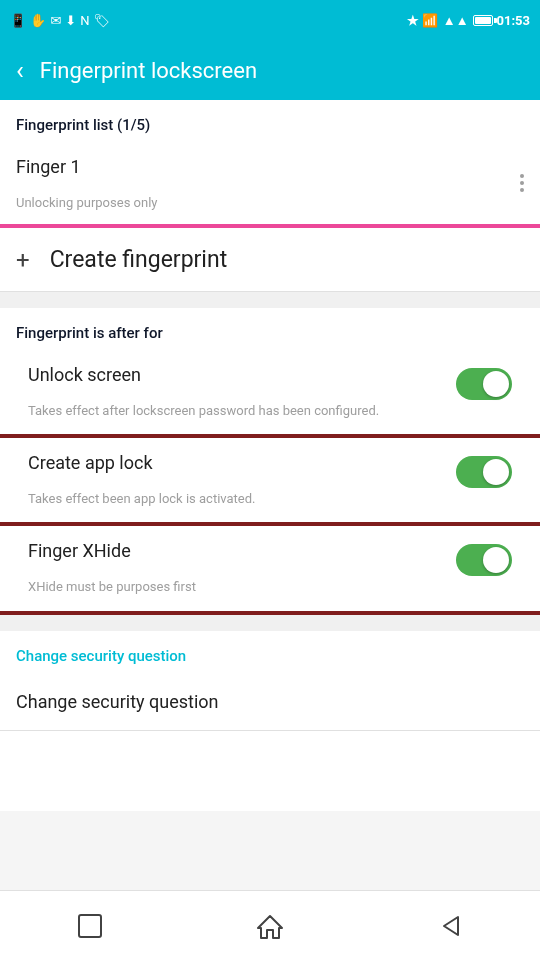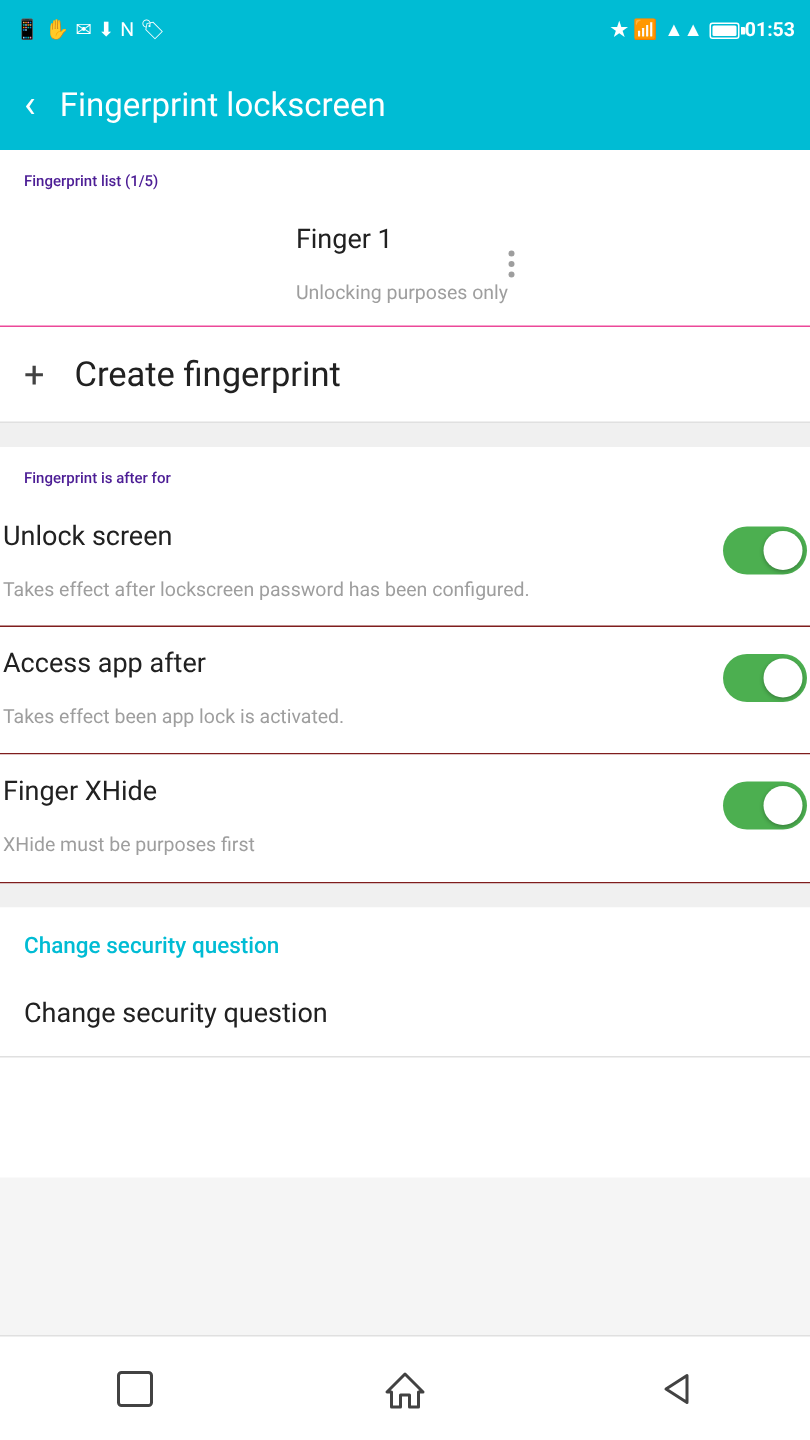--- a/index.html
+++ b/index.html
@@ -62,34 +62,34 @@
       font-weight: 400;
     }
 
     
     .content {
       background: #fff;
     }
 
     
     .section-header {
-      color: #4c1d95;
-      font-size: 10px;
+      color: #0f172a;
+      font-size: 15px;
       font-weight: 500;
       padding: 16px 16px 8px 16px;
       background: #fff;
     }
 
     .fingerprint-item {
       display: flex;
       align-items: center;
-      justify-content: center;
+      justify-content: space-between;
       padding: 14px 16px;
       background: #fff;
-      border-bottom: 1px solid #ec4899;
+      border-bottom: 4px solid #ec4899;
     }
     .fingerprint-item-text {}
     .fingerprint-name {
       font-size: 18px;
       color: #212121;
       font-weight: 400;
     }
     .fingerprint-sub {
       font-size: 13px;
       color: #9e9e9e;
@@ -137,23 +137,23 @@
     .gray-spacer {
       height: 16px;
       background: #f0f0f0;
     }
 
     
     .toggle-row {
       display: flex;
       align-items: flex-start;
       justify-content: space-between;
-      padding: 14px 2px;
-      background: #fff;
-      border-bottom: 1px solid #7f1d1d;
+      padding: 14px 28px;
+      background: #fff;
+      border-bottom: 4px solid #7f1d1d;
     }
     .toggle-row-text {}
     .toggle-row-title {
       font-size: 18px;
       color: #212121;
       font-weight: 400;
     }
     .toggle-row-sub {
       font-size: 13px;
       color: #9e9e9e;
@@ -335,21 +335,21 @@
     </div>
     <label class="toggle-switch">
       <input type="checkbox" checked="" style="">
       <div class="toggle-track"></div>
       <div class="toggle-thumb"></div>
     </label>
   </div>
 
   <div class="toggle-row">
     <div class="toggle-row-text">
-      <div class="toggle-row-title">Access app after</div>
+      <div class="toggle-row-title">Create app lock</div>
       <div class="toggle-row-sub">Takes effect been app lock is activated.</div>
     </div>
     <label class="toggle-switch">
       <input type="checkbox" checked="" style="">
       <div class="toggle-track"></div>
       <div class="toggle-thumb"></div>
     </label>
   </div>
 
   <div class="toggle-row">

